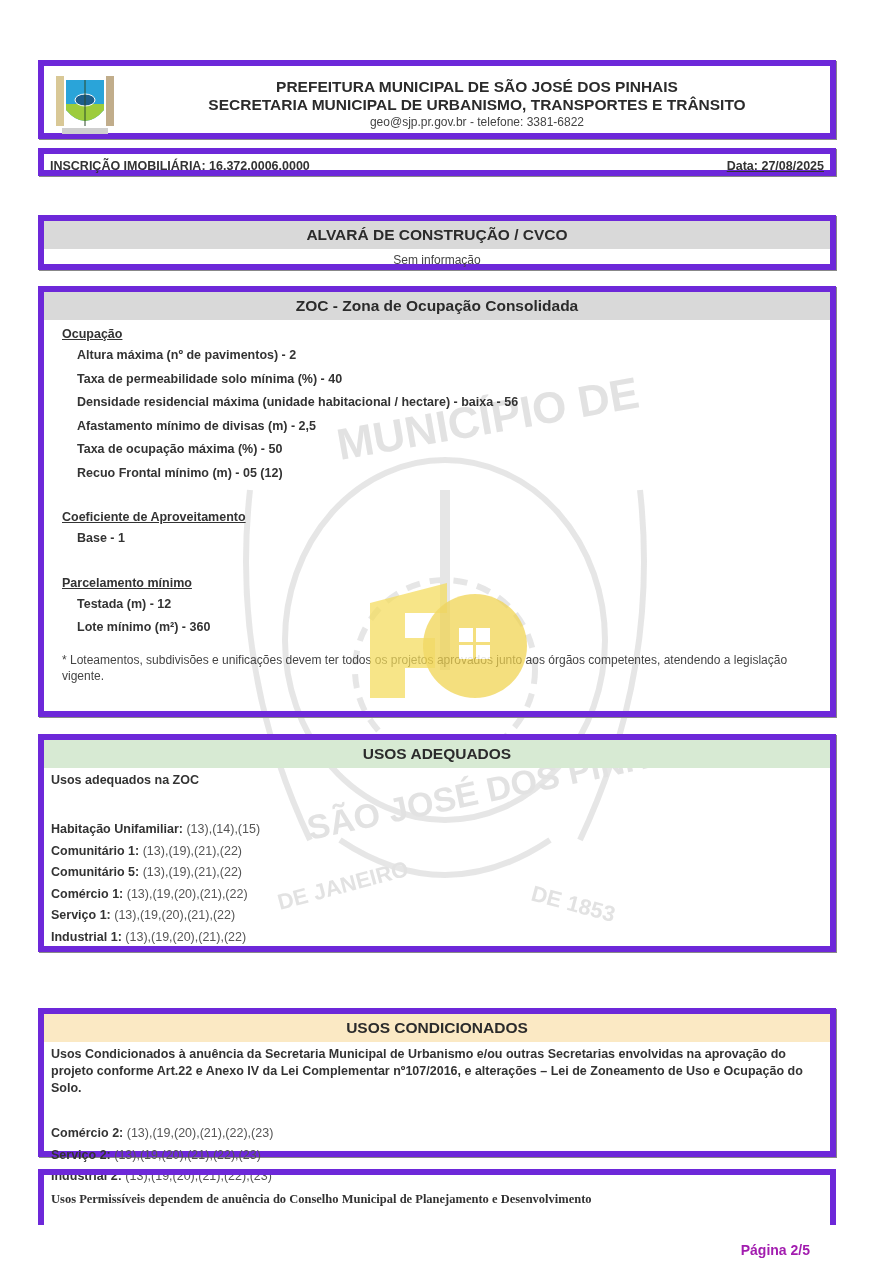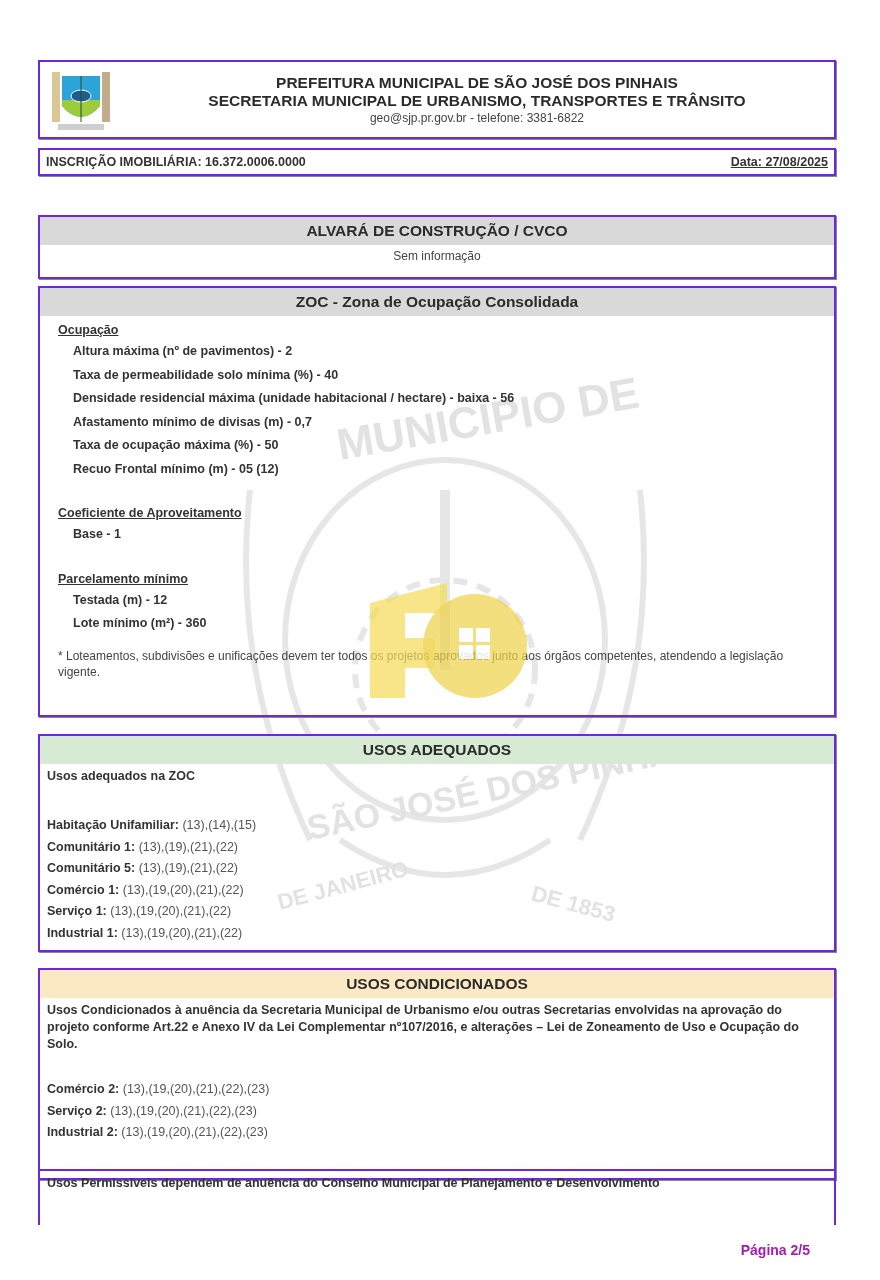--- a/index.html
+++ b/index.html
@@ -2,59 +2,59 @@
 <html><head>
 <meta charset="utf-8">
 <style>
   * { box-sizing: border-box; margin: 0; padding: 0; }
   html, body { width: 880px; height: 1280px; background: #ffffff; }
   body { position: relative; font-family: "Liberation Sans", sans-serif; color: #2a2a2a; overflow: hidden; }
 
   .watermark { position: absolute; left: 190px; top: 370px; width: 510px; height: 570px; z-index: 0; pointer-events: none; }
   .brand-mark { position: absolute; left: 365px; top: 578px; width: 165px; height: 125px; z-index: 2; pointer-events: none; opacity: 0.85; }
 
-  .box { position: absolute; left: 38px; width: 798px; border: 2px solid #6d28d9; box-shadow: 1px 1px 0 #888; background: transparent; z-index: 1; }
+  .box { position: absolute; left: 38px; width: 798px; border: 6px solid #6d28d9; box-shadow: 1px 1px 0 #888; background: transparent; z-index: 1; }
 
   .header-box { top: 60px; height: 79px; }
   .logo { position: absolute; left: 8px; top: 4px; width: 66px; height: 68px; }
   .header-lines { position: absolute; left: 80px; right: 0; top: 12px; text-align: center; }
   .h1 { font-weight: bold; font-size: 15.5px; line-height: 18px; color: #2b2b2b; }
   .h2 { font-weight: bold; font-size: 15.5px; line-height: 18px; color: #2b2b2b; }
   .h3 { font-size: 12px; line-height: 17px; color: #444; }
 
   .insc-box { top: 148px; height: 28px; }
   .insc-box .left { position: absolute; left: 6px; top: 5px; font-weight: bold; font-size: 12.5px; color: #333; }
   .insc-box .right { position: absolute; right: 6px; top: 5px; font-weight: bold; font-size: 12.5px; color: #333; text-decoration: underline; }
 
   .sec-title { height: 28px; line-height: 28px; text-align: center; font-weight: bold; font-size: 15.5px; color: #2b2b2b; }
   .grey { background: #d9d9d9; }
   .green { background: #d7ead3; }
   .yellow { background: #fbe9c4; }
   .purple { background: #dcd8ea; }
 
-  .alvara-box { top: 215px; height: 64px; }
+  .alvara-box { top: 215px; height: 55px; }
   .alvara-box .sub { text-align: center; font-size: 12px; color: #444; line-height: 22px; border-radius: 6px; }
 
   .zoc-box { top: 286px; height: 431px; }
   .zoc-body { padding: 4px 18px; font-size: 12.5px; }
   .grp-title { font-weight: bold; text-decoration: underline; color: #333; line-height: 20px; }
   .item { font-weight: bold; color: #333; padding-left: 15px; line-height: 23.5px; }
   .gap { height: 22px; }
   .note { font-size: 12px; color: #444; line-height: 16px; margin-top: 12px; }
 
   .adq-box { top: 734px; height: 218px; }
   .list-body { padding: 4px 7px; font-size: 12.5px; }
   .intro { font-weight: bold; color: #333; line-height: 17px; }
   .use-row { line-height: 21.5px; color: #333; }
   .use-row .k { font-weight: bold; }
   .use-row .v { color: #555; }
 
-  .cond-box { top: 968px; height: 212px; }
+  .cond-box { top: 1008px; height: 149px; }
   .perm-box { top: 1169px; height: 56px; border-bottom: none; box-shadow: none; }
-  .perm-box .intro { margin-top: 0; }
+  .perm-box .intro { margin-top: 12px; font-family: Liberation Serif, serif; }
 
   .page-num { position: absolute; right: 70px; top: 1242px; font-size: 14px; color: #a21caf; font-weight: bold; }
 </style>
 </head>
 <body>
 
 <svg class="watermark" viewBox="0 0 510 570">
   <g fill="none" stroke="#e4e4e4" stroke-width="6" opacity="0.9">
     <path d="M60 120 Q40 300 120 470"></path>
     <path d="M450 120 Q470 300 390 470"></path>
@@ -107,21 +107,21 @@
   <div class="sub">Sem informação</div>
 </div>
 
 <div class="box zoc-box">
   <div class="sec-title grey">ZOC - Zona de Ocupação Consolidada</div>
   <div class="zoc-body">
     <div class="grp-title">Ocupação</div>
     <div class="item">Altura máxima (nº de pavimentos) - 2</div>
     <div class="item">Taxa de permeabilidade solo mínima (%) - 40</div>
     <div class="item">Densidade residencial máxima (unidade habitacional / hectare) - baixa - 56</div>
-    <div class="item">Afastamento mínimo de divisas (m) - 0,7</div>
+    <div class="item">Afastamento mínimo de divisas (m) - 2,5</div>
     <div class="item">Taxa de ocupação máxima (%) - 50</div>
     <div class="item">Recuo Frontal mínimo (m) - 05 (12)</div>
     <div class="gap"></div>
     <div class="grp-title">Coeficiente de Aproveitamento</div>
     <div class="item">Base - 1</div>
     <div class="gap"></div>
     <div class="grp-title">Parcelamento mínimo</div>
     <div class="item">Testada (m) - 12</div>
     <div class="item">Lote mínimo (m²) - 360</div>
     <div class="note">* Loteamentos, subdivisões e unificações devem ter todos os projetos aprovados junto aos órgãos competentes, atendendo a legislação vigente.</div>

